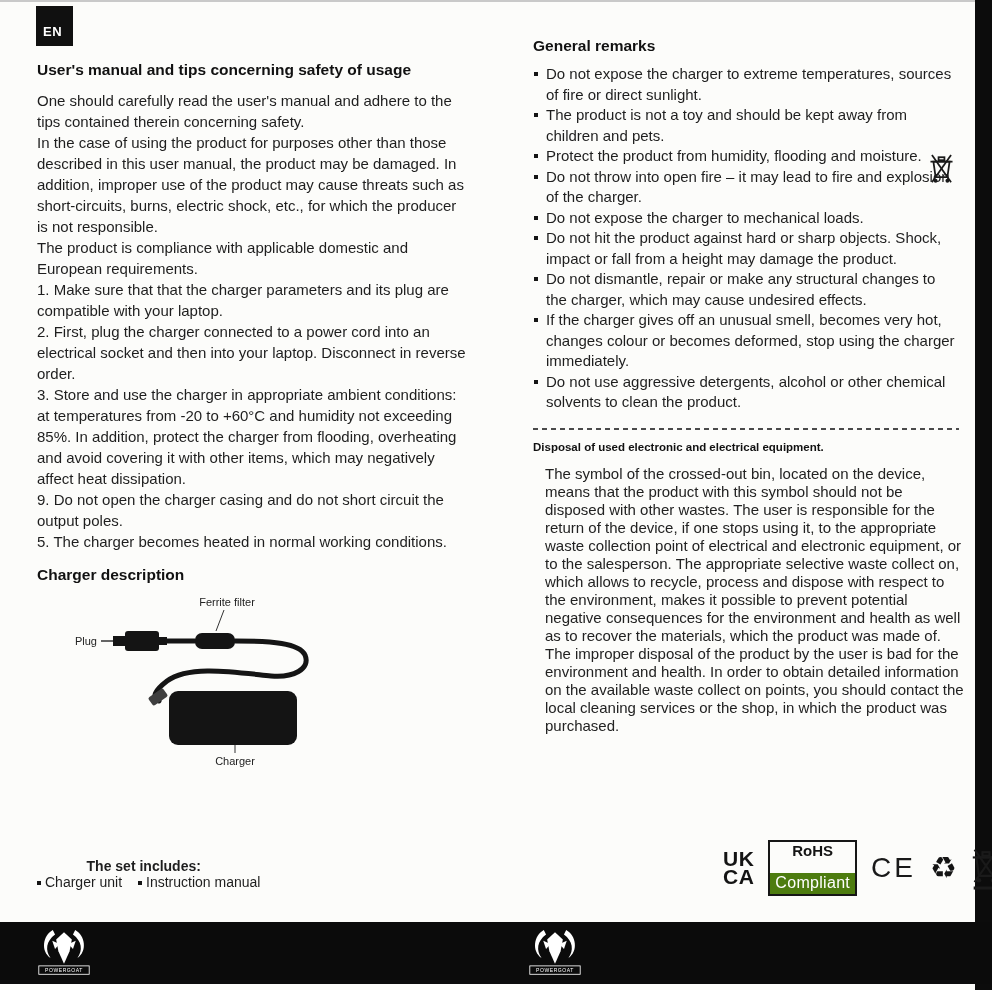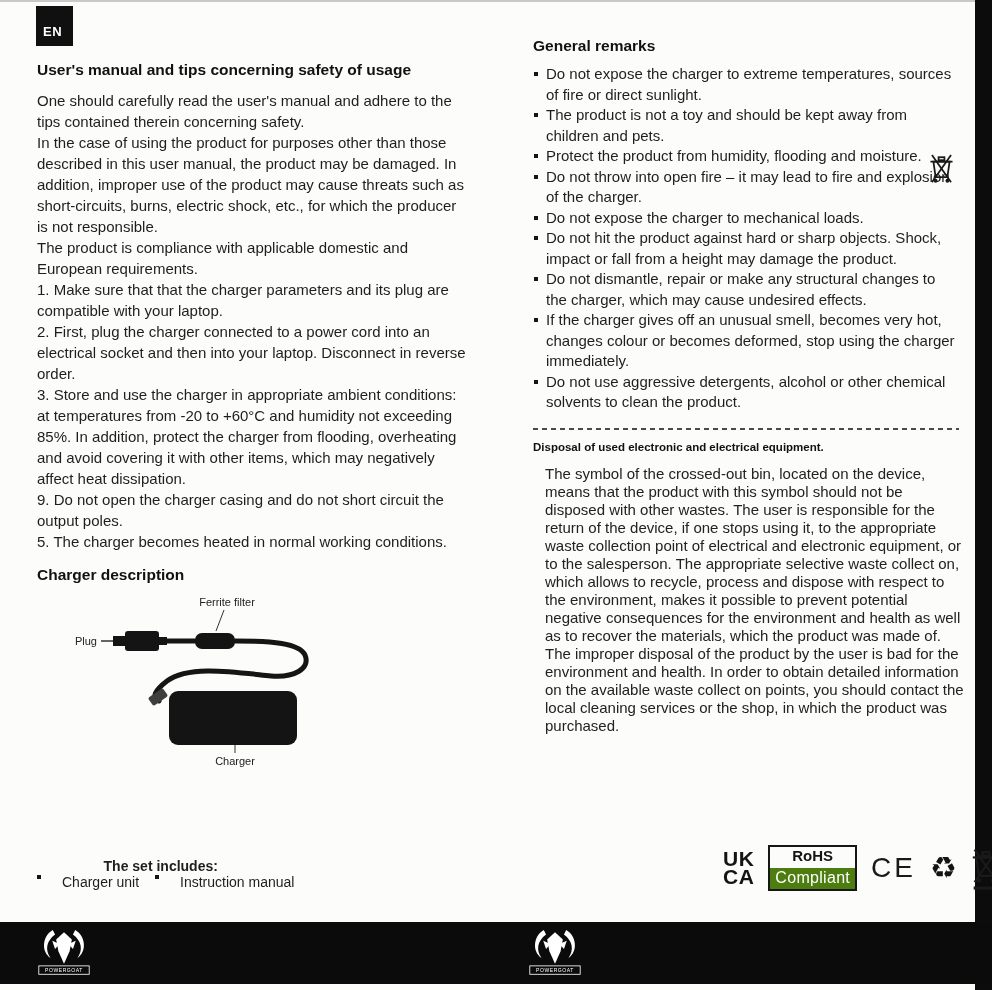--- a/index.html
+++ b/index.html
@@ -37,27 +37,27 @@
   }
   .disposal-title { font-weight:bold; font-size:11.5px; margin:0 0 7px 0; color:#111; }
   .disposal-body  { margin:12px; font-size:15px; line-height:18px; color:#222; width:420px; }
 
   .diagram { display:block; margin-top:8px; }
   .diagram text { font-family:"Liberation Sans", sans-serif; font-size:11px; fill:#222; }
 
   .set-row { position:absolute; left:37px; top:858px; display:flex; align-items:center; font-size:14px;flex-direction:column; }
   .set-label { font-weight:bold; margin-right:10px; }
   .set-items { display:inline-flex; gap:16px; }
-  .set-item  { display:inline-flex; align-items:flex-start; gap:21px; }
+  .set-item  { display:inline-flex; align-items:center; gap:4px; }
   .set-item .sq { margin:1px 0 0 0; flex:0 0 4px; }
 
   .marks-row { position:absolute; left:703px; top:843px; height:50px; display:flex; align-items:center; gap:14px;margin-left:20px; }
   .ukca { font-weight:bold; font-size:21px; line-height:18px; letter-spacing:0.5px; color:#141414; }
   .rohs { border:2px solid #161616; text-align:center; background:#fcfcfa; }
-  .rohs-top { font-weight:bold; font-size:15px; padding:0 7px 4px 7px; color:#141414; }
+  .rohs-top { font-weight:bold; font-size:15px; padding:0 7px 14px 7px; color:#141414; }
   .rohs-bottom { background:#4d7c0f; color:#fff; font-size:16px; padding:1px 5px 2px 5px; letter-spacing:0.3px; }
   .ce { font-size:28px; letter-spacing:3px; color:#191919; }
   .recycle { font-size:30px; line-height:30px; color:#141414; }
 
   .weee-top { position:absolute; left:929px; top:152px; }
 
   .footer-band { position:absolute; left:0; top:922px; width:100%; height:62px; background:#0b0b0b; }
   .logo { position:absolute; top:4px; width:56px; height:54px; }
   .logo-left   { left:36px; }
   .logo-center { left:527px; }

